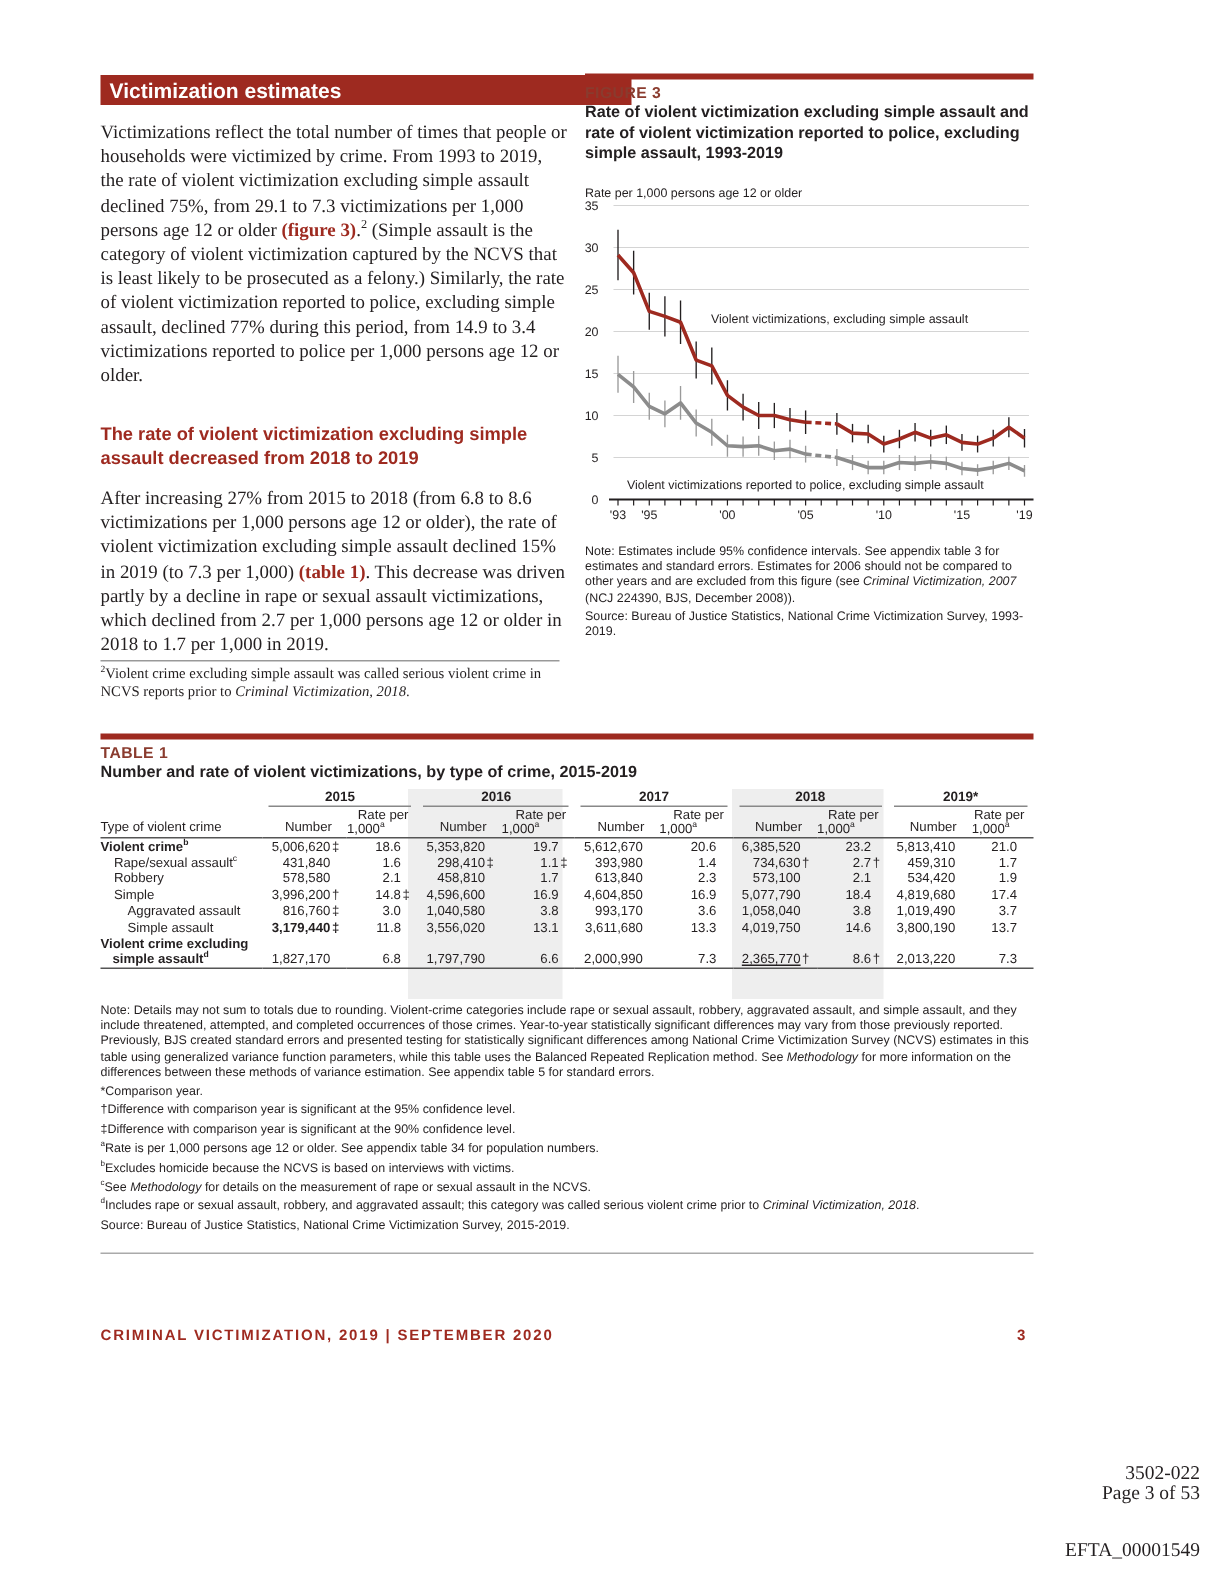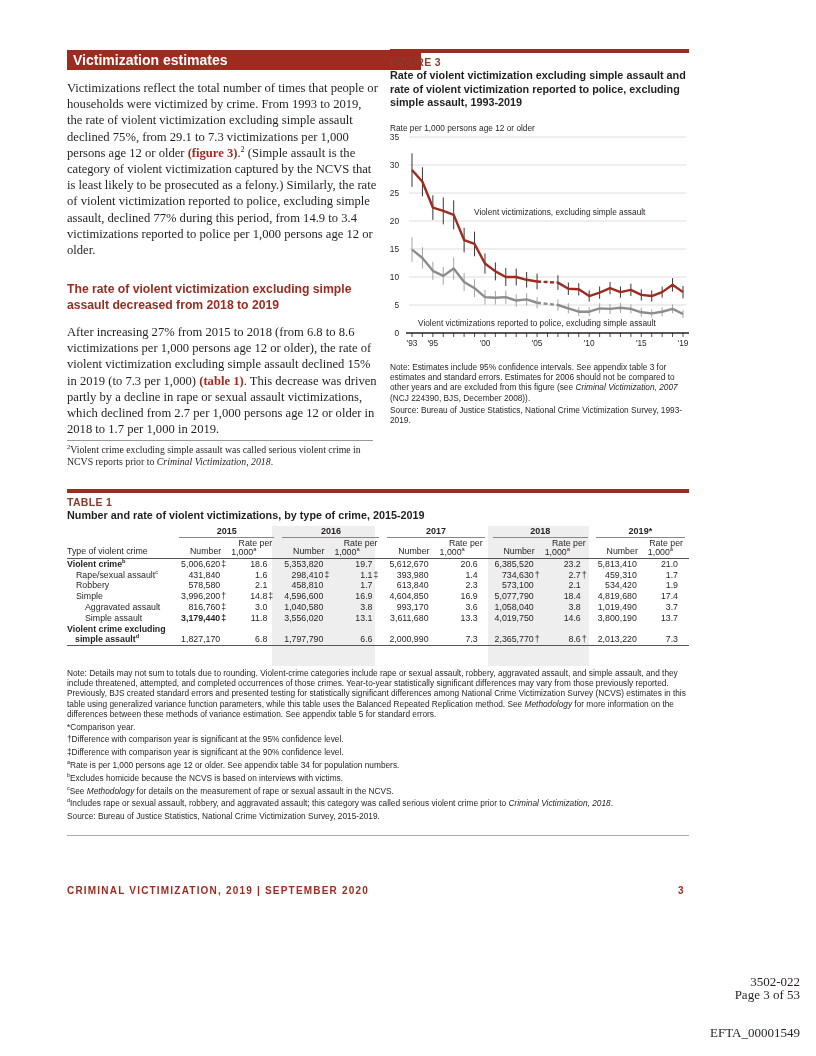--- a/index.html
+++ b/index.html
@@ -408,21 +408,21 @@
         <td class="lbl b">
           <div>Violent crime excluding</div>
           <div style="padding-left: 8px;">simple assault<sup>d</sup></div>
         </td>
         <td class="num" style="vertical-align: bottom;">1,827,170<span class="mark"></span></td>
         <td class="rate" style="vertical-align: bottom; padding-right: 2px;">6.8<span class="mark"></span></td>
         <td class="num" style="vertical-align: bottom;">1,797,790<span class="mark"></span></td>
         <td class="rate" style="vertical-align: bottom; padding-right: 2px;">6.6<span class="mark"></span></td>
         <td class="num" style="vertical-align: bottom;">2,000,990<span class="mark"></span></td>
         <td class="rate" style="vertical-align: bottom; padding-right: 2px;">7.3<span class="mark"></span></td>
-        <td class="num" style="vertical-align: bottom;">2,365,770<span class="mark">†</span></td>
+        <td class="num" style="vertical-align: bottom; text-decoration: underline;">2,365,770<span class="mark">†</span></td>
         <td class="rate" style="vertical-align: bottom; padding-right: 2px;">8.6<span class="mark">†</span></td>
         <td class="num" style="vertical-align: bottom;">2,013,220<span class="mark"></span></td>
         <td class="rate" style="vertical-align: bottom; padding-right: 2px;">7.3<span class="mark"></span></td>
       </tr>
     </tbody>
 </table>
 
 <div id="tbl-notes" class="abs">
   <p><span>Note: Details may not sum to totals due to rounding. Violent-crime categories include rape or sexual assault, robbery, aggravated assault, and simple assault, and they include threatened, attempted, and completed occurrences of those crimes. Year-to-year statistically significant differences may vary from those previously reported. Previously, BJS created standard errors and presented testing for statistically significant differences among National Crime Victimization Survey (NCVS) estimates in this table using generalized variance function parameters, while this table uses the Balanced Repeated Replication method. See </span><i>Methodology</i><span> for more information on the differences between these methods of variance estimation. See appendix table 5 for standard errors.</span></p>
   <p>*Comparison year.</p>

